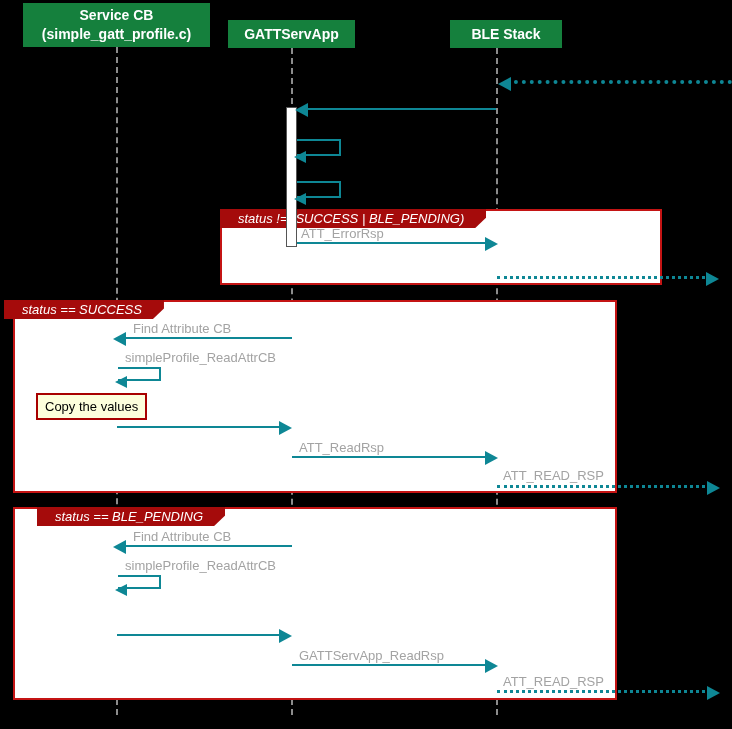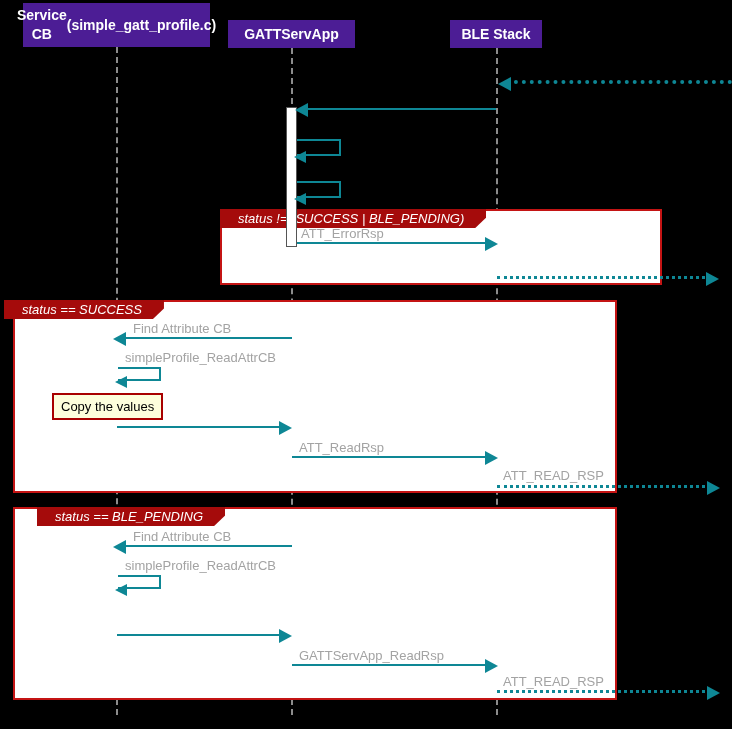--- a/index.html
+++ b/index.html
@@ -4,22 +4,22 @@
 <style>
   html,body{margin:0;padding:0;background:#000;}
   .canvas{
     position:relative; width:732px; height:729px; background:#000000;
     font-family:"Liberation Sans", sans-serif; overflow:hidden;
   }
   
   .lifeline{position:absolute; width:0; border-left:2px dashed #8c8c8c; z-index:1;}
   
   .participant{
-    position:absolute; background:#4c1d95; color:#fff; font-weight:bold;
-    display:flex; flex-direction:row; justify-content:center; align-items:center;
+    position:absolute; background:#15803d; color:#fff; font-weight:bold;
+    display:flex; flex-direction:column; justify-content:center; align-items:center;
     font-size:14px; line-height:1.35; text-align:center; z-index:6;
   }
   
   .fragment{position:absolute; background:#ffffff; border:2px solid #c41414; z-index:2;}
   .fragment-label{
     position:absolute; background:#a50b0b; color:#fff; font-style:italic;
     font-size:13px; line-height:19px; height:19px; padding:0 22px 0 18px;
     clip-path:polygon(0 0,100% 0,100% 45%,calc(100% - 11px) 100%,0 100%);
     z-index:4; white-space:nowrap;
   }
@@ -56,21 +56,21 @@
   <div class="lifeline" style="left:291px; top:48px; height:667px;"></div>
   <div class="lifeline" style="left:496px; top:48px; height:667px;"></div>
 
   <div class="participant" style="left:23px; top:3px; width:187px; height:44px;">
     <span>Service CB</span>
     <span>(simple_gatt_profile.c)</span>
   </div>
   <div class="participant" style="left:228px; top:20px; width:127px; height:28px;">
     <span>GATTServApp</span>
   </div>
-  <div class="participant" style="left:450px; top:20px; width:92px; height:28px;">
+  <div class="participant" style="left:450px; top:20px; width:112px; height:28px;">
     <span>BLE Stack</span>
   </div>
 
   <div class="fragment" style="left:220px; top:209px; width:438px; height:72px;"></div>
   <div class="fragment-label" style="left:220px; top:209px;">
     <span>status != (SUCCESS | BLE_PENDING)</span>
   </div>
 
   <div class="fragment" style="left:13px; top:300px; width:600px; height:189px;"></div>
   <div class="fragment-label" style="left:4px; top:300px;">
@@ -111,21 +111,21 @@
   <span class="msg" style="left:133px; top:321px;">Find Attribute CB</span>
   <div class="line" style="left:121px; top:337px; width:171px;">
     <span class="head l"></span>
   </div>
 
   <span class="msg" style="left:125px; top:350px;">simpleProfile_ReadAttrCB</span>
   <div class="self-loop" style="left:118px; top:367px; width:41px; height:10px;">
     <span class="head"></span>
   </div>
 
-  <div class="note" style="left:52px; top:393px; height:19px;">
+  <div class="note" style="left:36px; top:393px; height:19px;">
     <span>Copy the values</span>
   </div>
 
   <div class="line" style="left:117px; top:426px; width:167px;">
     <span class="head r"></span>
   </div>
 
   <span class="msg" style="left:299px; top:440px;">ATT_ReadRsp</span>
   <div class="line" style="left:292px; top:456px; width:198px;">
     <span class="head r"></span>

